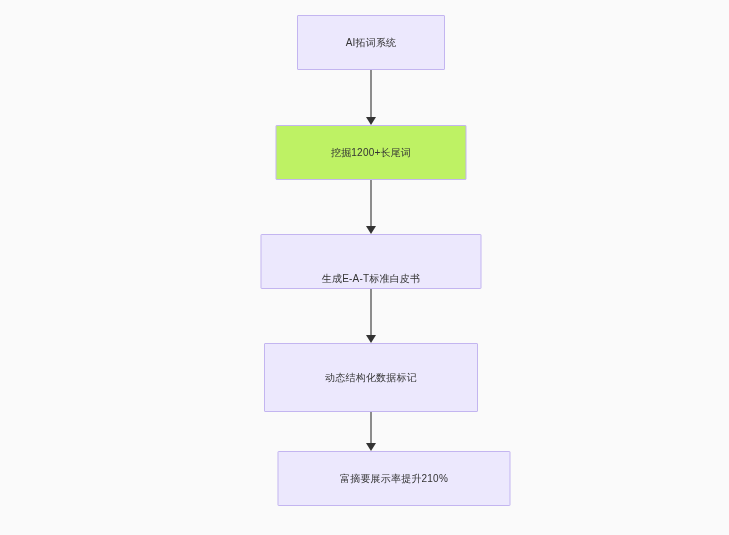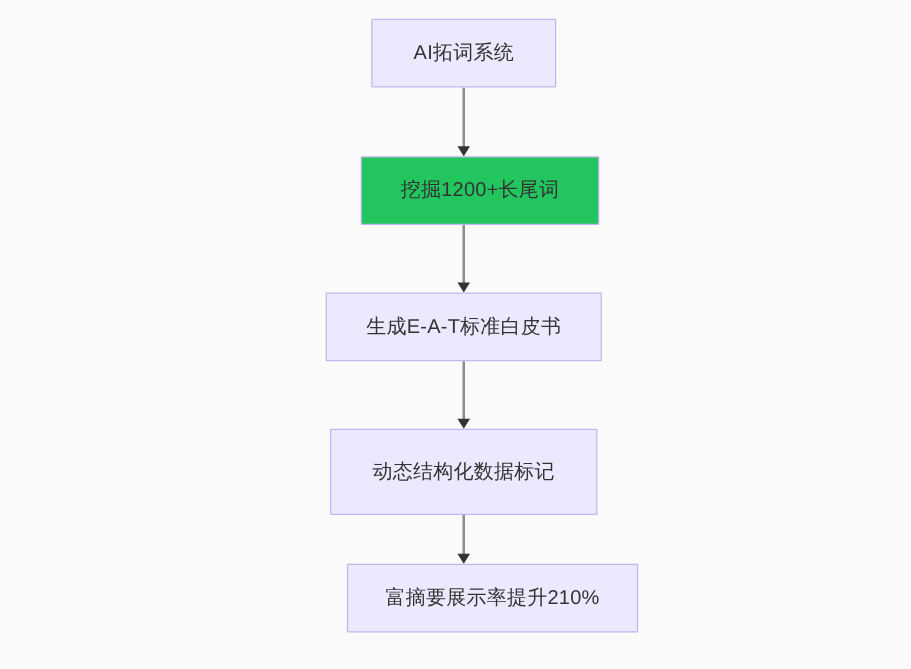--- a/index.html
+++ b/index.html
@@ -28,21 +28,21 @@
     border: 1.5px solid #c3b5f0;
     border-radius: 1px;
     display: flex;
     align-items: center;
     justify-content: center;
     height: 55px;
     transform: translateX(-50%);
   }
 
   .node-label {
-    font-size: 16px;
+    font-size: 10px;
     line-height: 19px;
     color: #333333;
     white-space: nowrap;
     letter-spacing: 0.2px;
     text-align: center;
   }
 
   .edge {
     position: absolute;
     transform: translateX(-50%);
@@ -87,24 +87,24 @@
     <div class="edge-head" style="border-top-color: rgb(51, 51, 51);"></div>
   </div>
   <div class="edge" style="left: 371px; top: 398px; height: 53px;">
     <div class="edge-line" style="height: 46px; background: rgb(140, 140, 140);"></div>
     <div class="edge-head" style="border-top-color: rgb(51, 51, 51);"></div>
   </div>
 
   <div class="node" style="left: 371px; top: 15px; width: 148px; height: 55px; background: rgb(236, 232, 253); border-color: rgb(195, 181, 240); color: rgb(51, 51, 51);">
     <span class="node-label">AI拓词系统</span>
   </div>
-  <div class="node" style="left: 371px; top: 125px; width: 191px; height: 55px; background: #22c55e; border-color: rgb(195, 181, 240); color: rgb(51, 51, 51); margin-left: 13px;">
+  <div class="node" style="left: 371px; top: 125px; width: 191px; height: 55px; background: #bef264; border-color: rgb(195, 181, 240); color: rgb(51, 51, 51);">
     <span class="node-label">挖掘1200+长尾词</span>
   </div>
-  <div class="node" style="left: 371px; top: 234px; width: 221px; height: 55px; background: rgb(236, 232, 253); border-color: rgb(195, 181, 240); color: rgb(51, 51, 51);">
+  <div class="node" style="left: 371px; top: 234px; width: 221px; height: 55px; background: rgb(236, 232, 253); border-color: rgb(195, 181, 240); color: rgb(51, 51, 51); align-items: flex-end;">
     <span class="node-label">生成E-A-T标准白皮书</span>
   </div>
   <div class="node" style="left: 371px; top: 343px; width: 214px; height: 69px; background: rgb(236, 232, 253); border-color: rgb(195, 181, 240); color: rgb(51, 51, 51);">
     <span class="node-label">动态结构化数据标记</span>
   </div>
   <div class="node" style="left: 371px; top: 451px; width: 233px; height: 55px; background: rgb(236, 232, 253); border-color: rgb(195, 181, 240); color: rgb(51, 51, 51); margin-left: 23px;">
     <span class="node-label">富摘要展示率提升210%</span>
   </div>
 
 </div>

